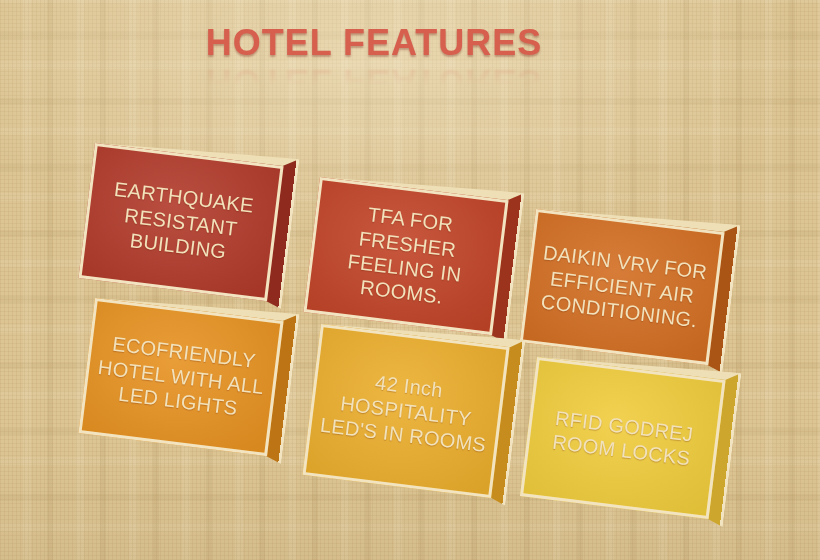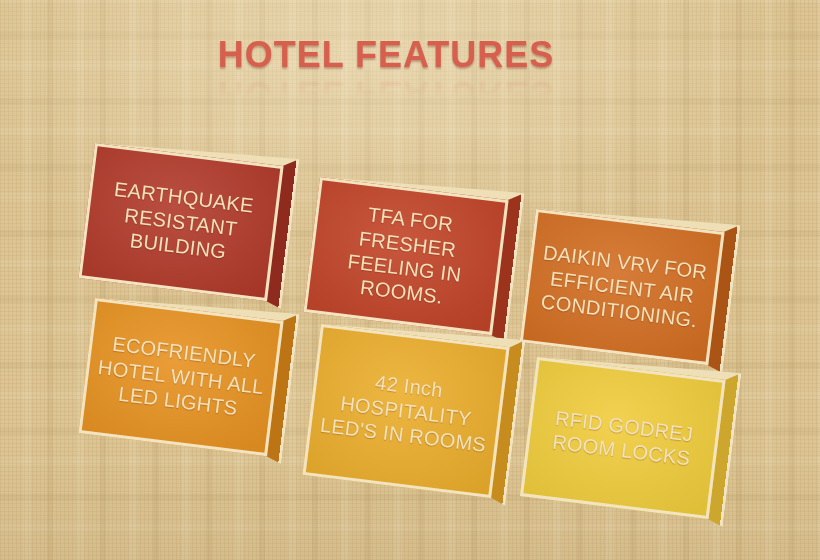--- a/index.html
+++ b/index.html
@@ -29,21 +29,21 @@
     left: 374px;
     top: 24px;
     transform: translateX(-50%);
     text-align: center;
     width: 600px;
     margin-left: -300px;
     left: 674px; 
   }
   
   .title-wrap {
-    left: 74px; top: 24px; width: 600px; margin: 12px; transform: none; 
+    left: 74px; top: 24px; width: 600px; margin: 0; transform: none; 
   }
   .slide-title {
     margin: 0;
     font-size: 36px;
     font-weight: 700;
     letter-spacing: 1px;
     color: var(--title-color, #d65f4e);
     text-shadow: 0 2px 2px rgba(130,52,36,.38);
     line-height: 1.05;
   }

